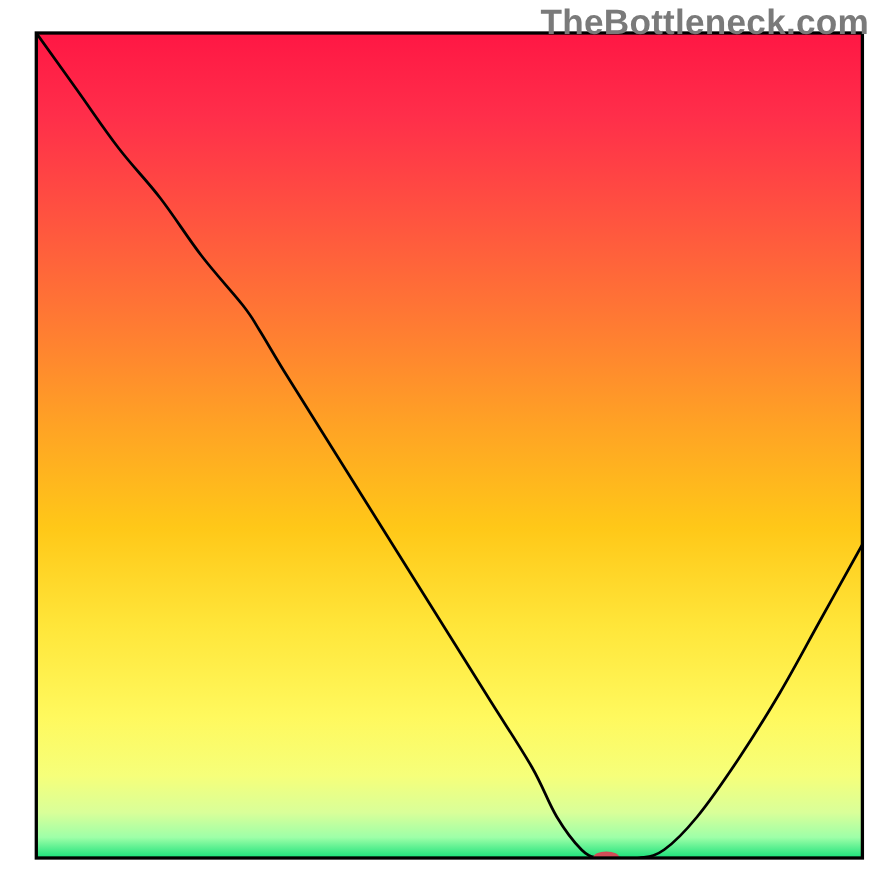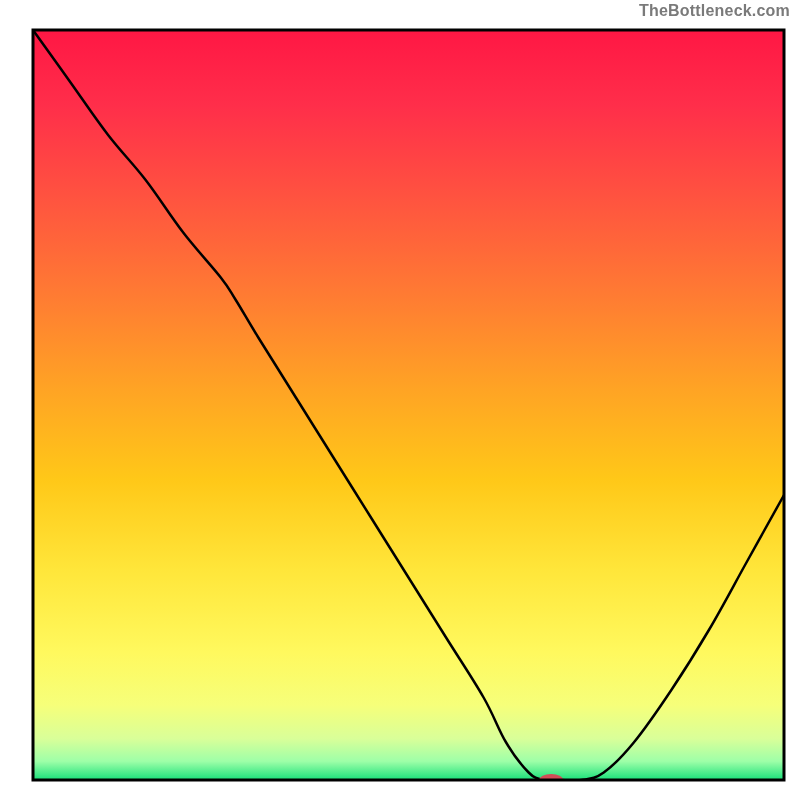--- a/index.html
+++ b/index.html
@@ -12,21 +12,21 @@
   }
   .chart-wrap {
     position: relative;
     width: 800px;
     height: 800px;
   }
   .watermark {
     position: absolute;
     top: 2px;
     right: 10px;
-    font-size: 16px;
+    font-size: 32px;
     font-weight: 600;
     color: #7a7a7a;
     letter-spacing: 0.2px;
     z-index: 5;
   }
   svg {
     display: block;
   }
 </style>
 </head>

